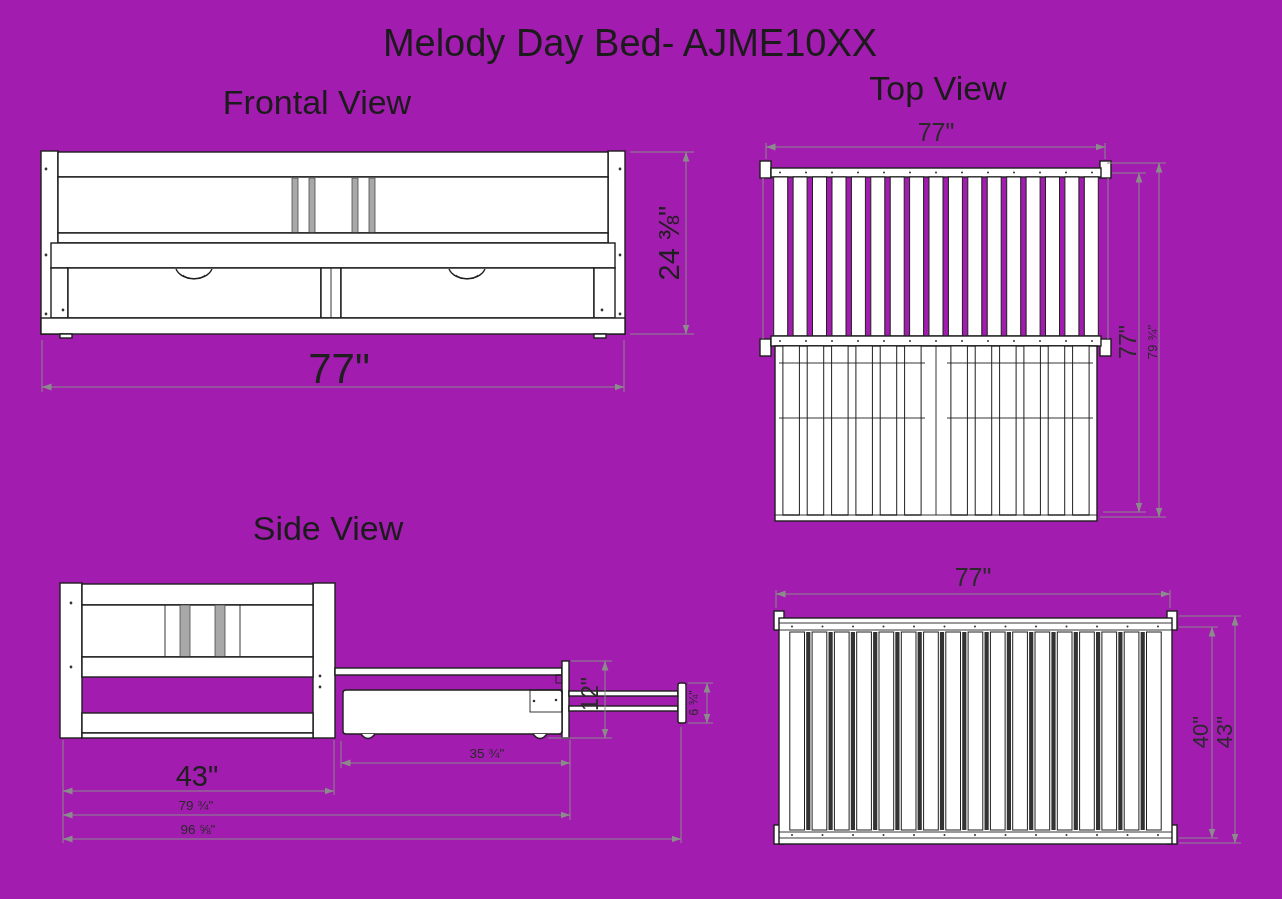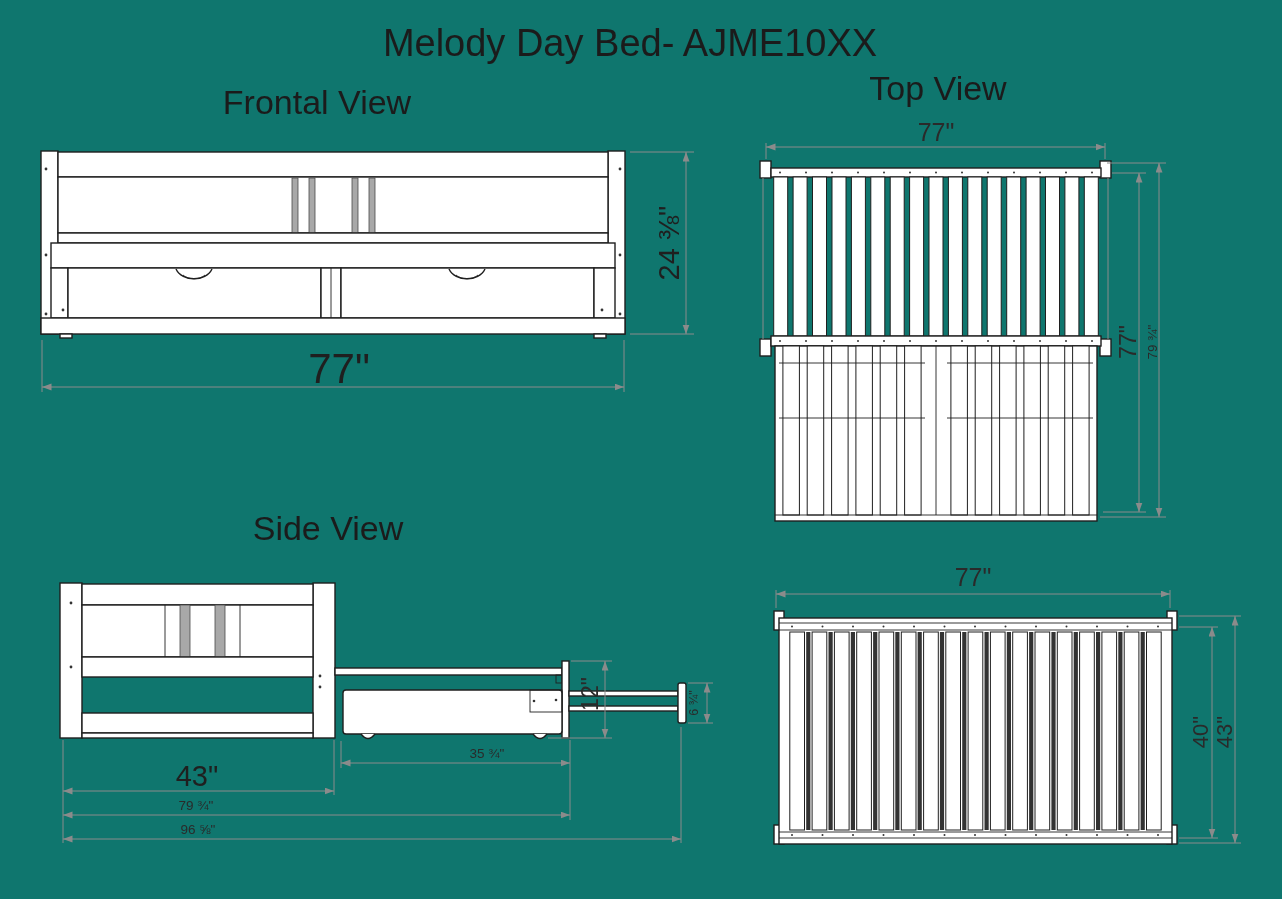--- a/index.html
+++ b/index.html
@@ -1,16 +1,16 @@
 <!DOCTYPE html>
 <html><head>
 <meta charset="utf-8">
 <style>
   html,body{margin:0;padding:0;background:#ffffff;}
-  .page{position:relative;width:1282px;height:899px;background:#0f766e;overflow:hidden;
+  .page{position:relative;width:1282px;height:899px;background:#a21caf;overflow:hidden;
         font-family:"Liberation Sans", sans-serif;}
   svg{position:absolute;left:0;top:0;}
   text{font-family:"Liberation Sans", sans-serif;fill:#232323;}
   .doc-title{font-size:38px;fill:#1b1b1b;}
   .view-title{font-size:34px;fill:#1b1b1b;}
   .dim-xl{font-size:42px;fill:#1f1f1f;}
   .dim-lg{font-size:29px;fill:#1f1f1f;}
   .dim-md{font-size:25px;fill:#2a2a2a;}
   .dim-md2{font-size:23px;fill:#2a2a2a;}
   .dim-md3{font-size:22px;fill:#2a2a2a;}

